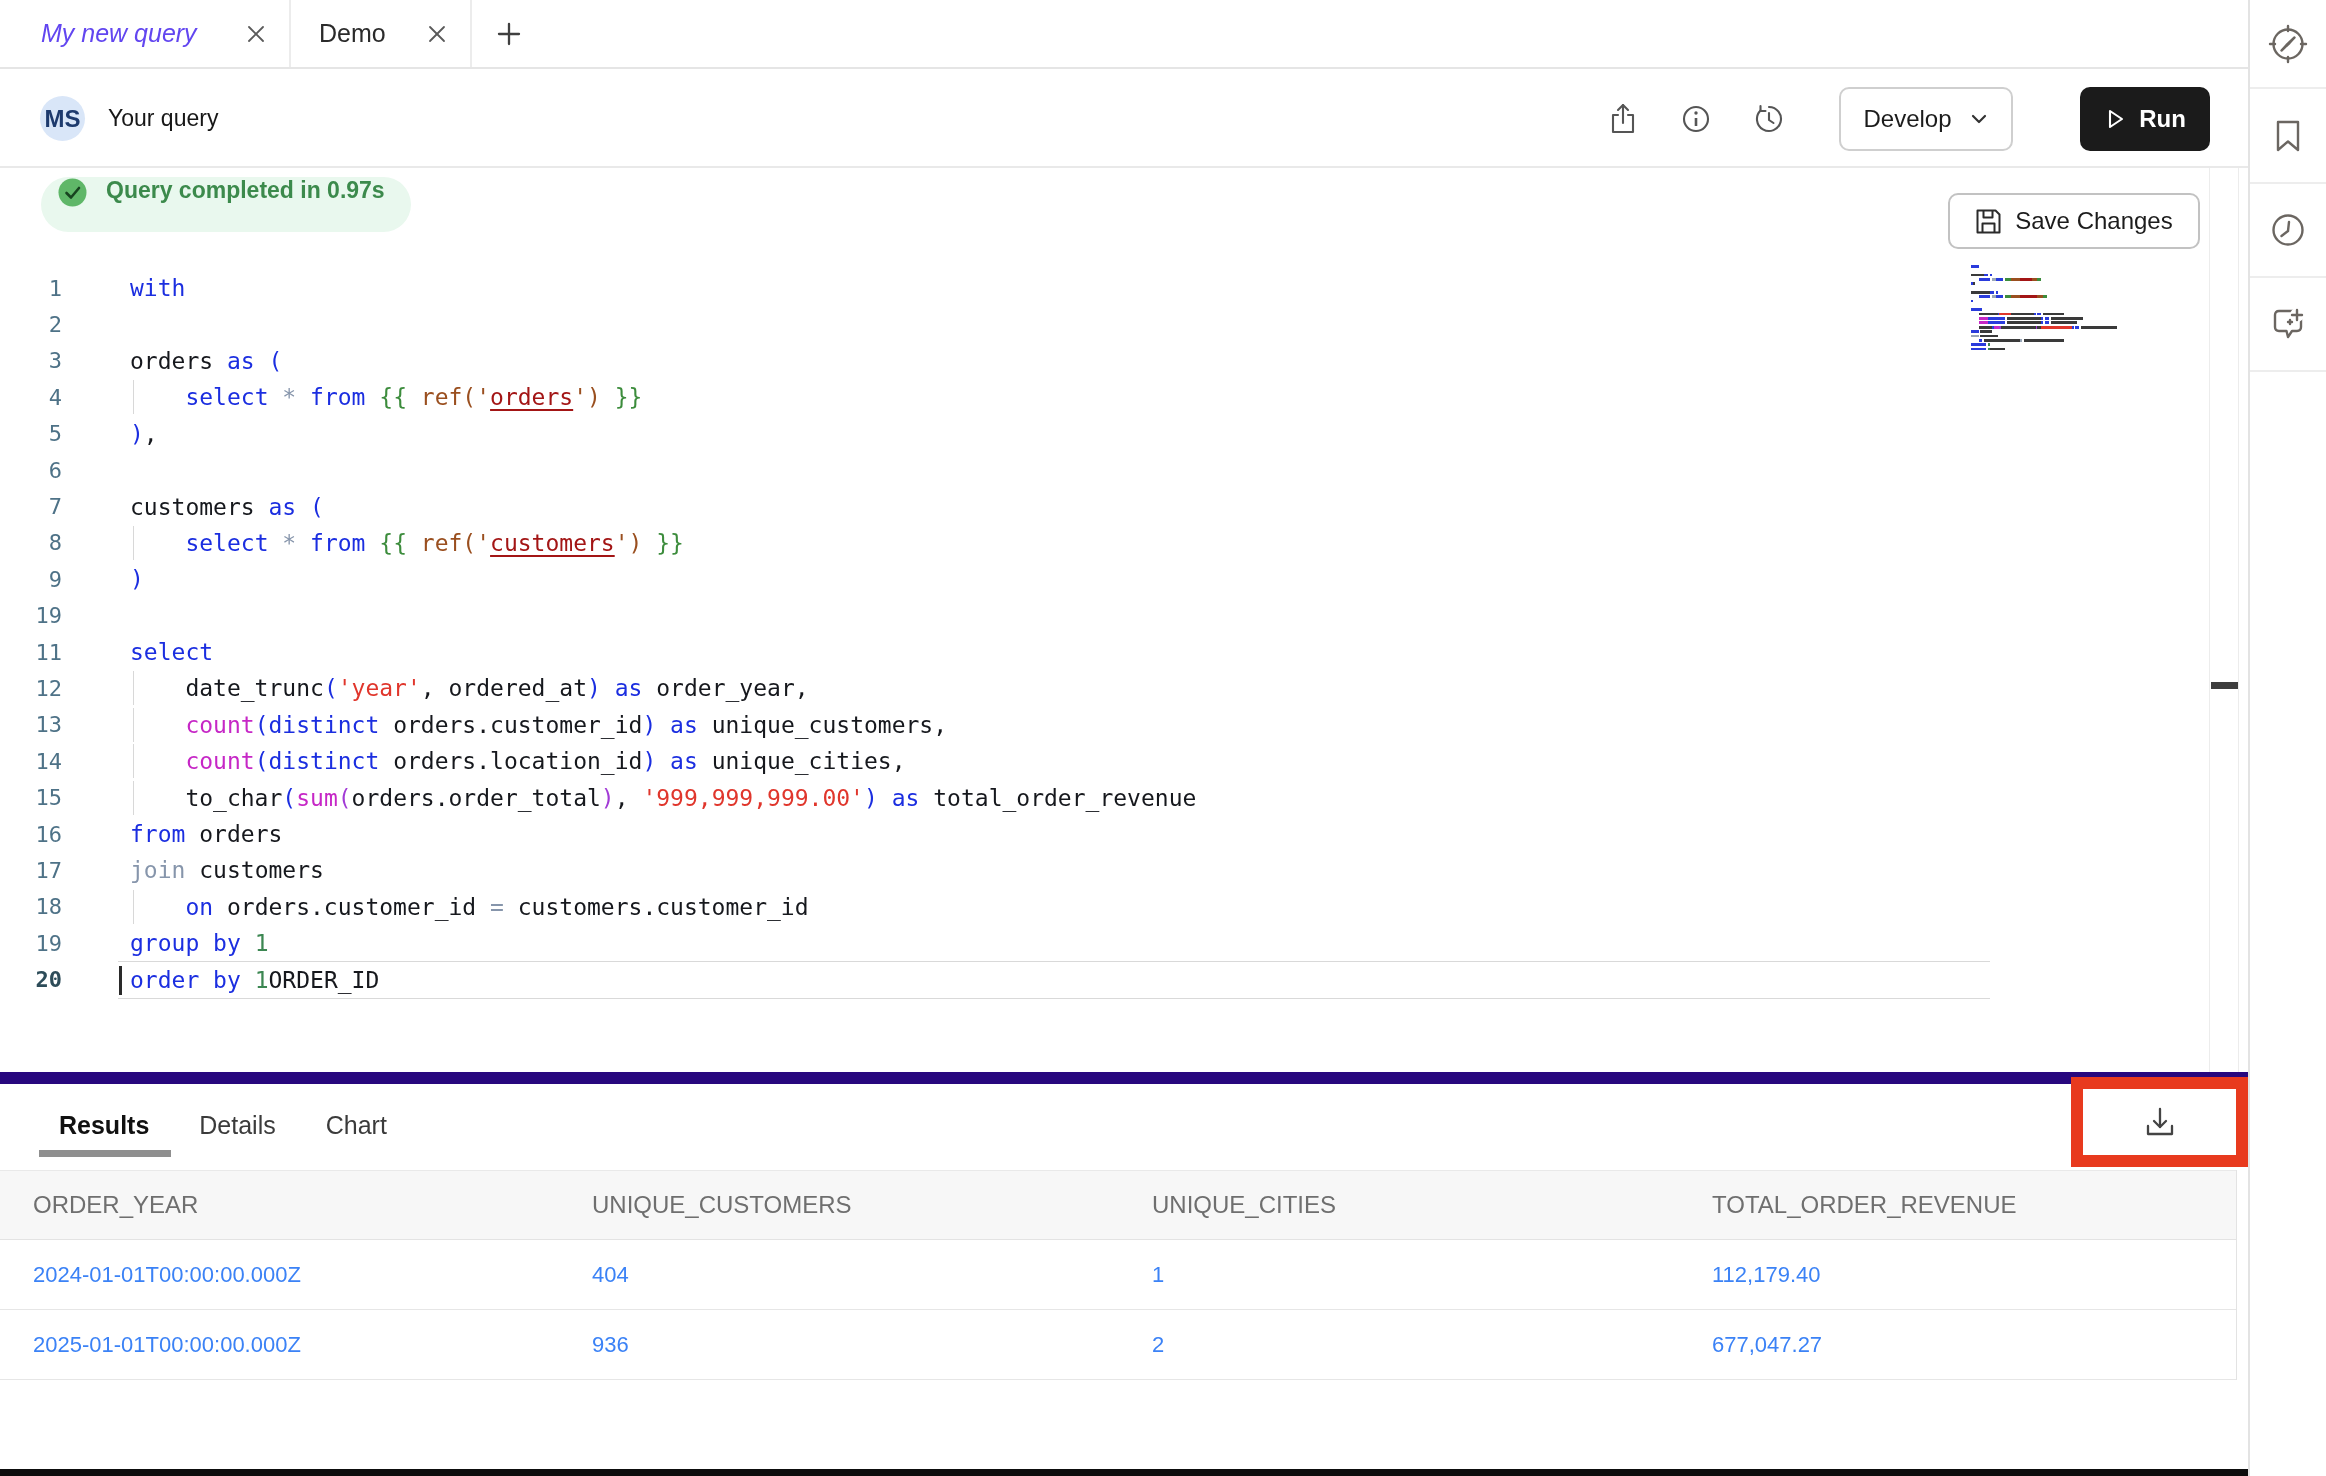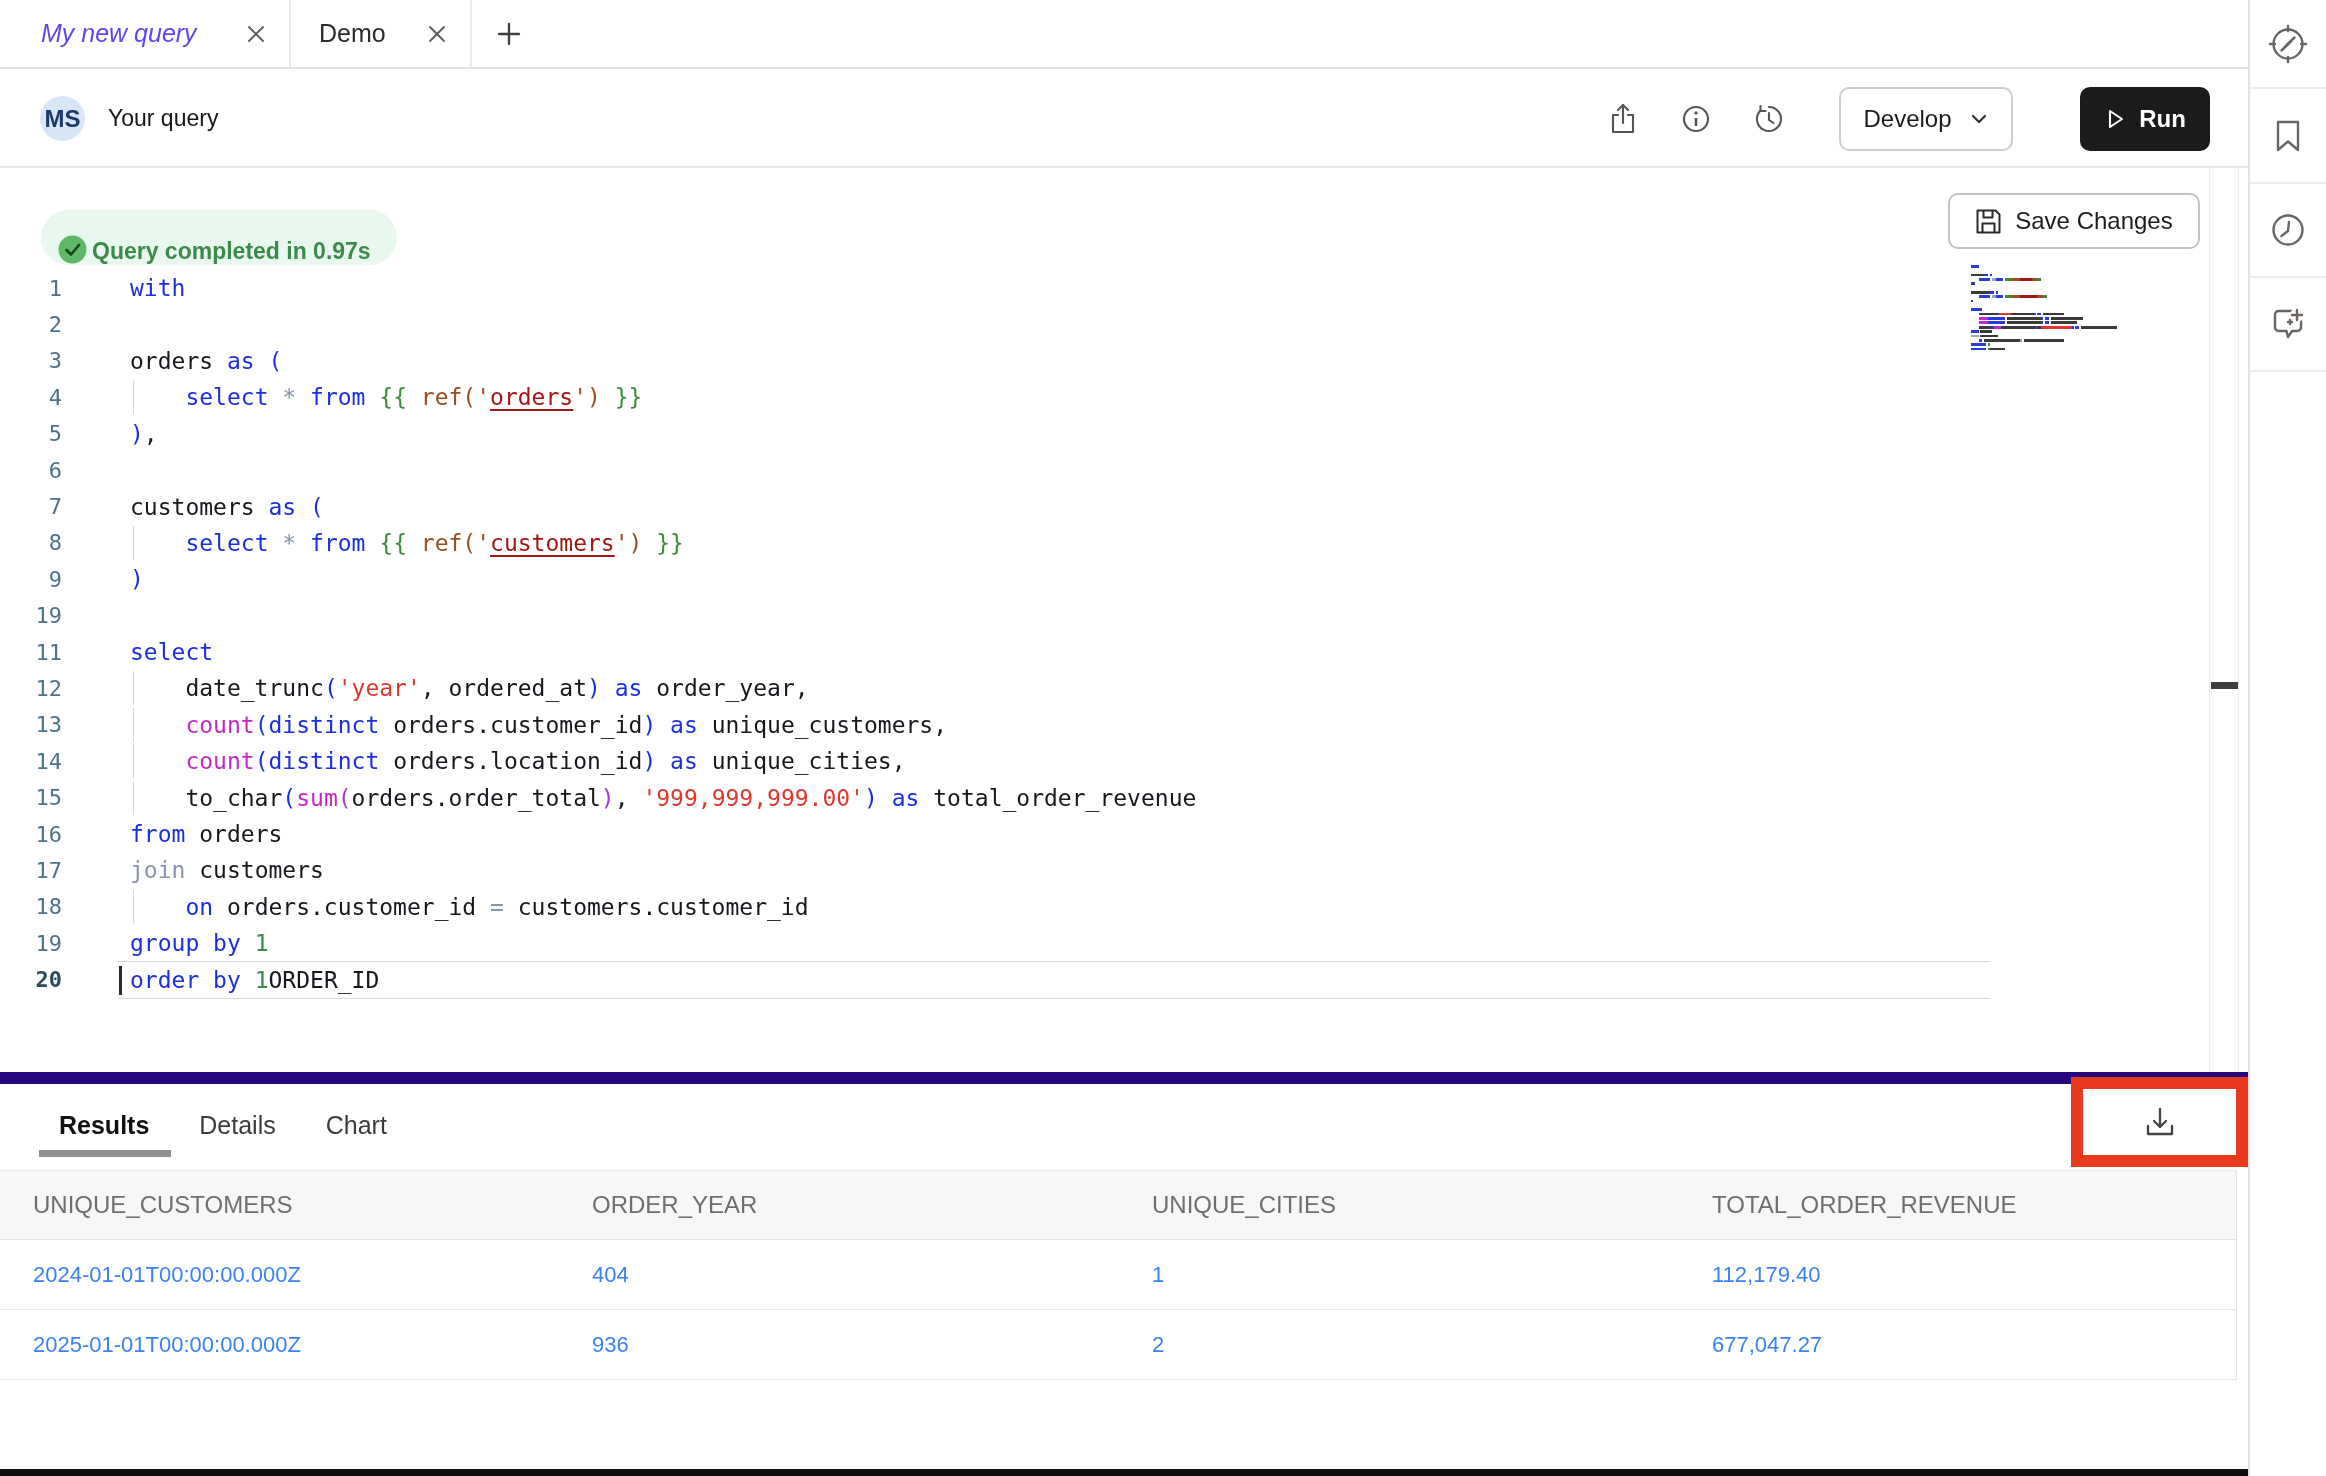--- a/index.html
+++ b/index.html
@@ -30,22 +30,22 @@
   .hdr-title { margin-left:23px; font-size:23px; color:#171717; }
   .hdr-right { margin-left:auto; margin-right:38px; display:flex; align-items:center; gap:39px; }
   .iconbtn { display:flex; align-items:center; justify-content:center; width:34px; height:34px; cursor:pointer; }
   .btn { display:flex; align-items:center; justify-content:center; border-radius:10px; background:#fff; cursor:pointer; }
   .develop-btn { margin-left:14px; width:174px; height:64px; border:2px solid #cfcfcf; gap:17px; font-size:24px; color:#1c1c1c; }
   .run-btn { margin-left:28px; width:130px; height:64px; background:#1b1b1b; color:#fff; gap:13px;
              font-size:24px; font-weight:600; border:none; }
 
   
   .editor { position:absolute; left:0; top:168px; width:2248px; height:904px; background:#fff; }
-  .badge { position:absolute; left:41px; top:42px; height:55px; border-radius:28px; background:#e9f8ee;
-           display:flex; align-items:flex-end; gap:4px; padding:0 26px 0 16px; }
+  .badge { position:absolute; left:41px; top:9px; height:55px; border-radius:28px; background:#e9f8ee;
+           display:flex; align-items:flex-start; gap:18px; padding:0 26px 0 16px; }
   .badge .txt { font-size:23px; font-weight:600; color:#3c8a4c; }
   .save-btn { position:absolute; left:1948px; top:25px; width:252px; height:56px;
               border:2px solid #c2c2c2; gap:13px; font-size:24px; color:#1c1c1c; }
 
   .code { position:absolute; left:0; top:102px; width:2200px;
           font-family:"DejaVu Sans Mono", monospace; font-size:23px; }
   .code-line { display:flex; height:36.4px; align-items:center; white-space:pre; }
   .gut { width:62px; flex:none; text-align:right; font-size:22px; color:#4e7287; }
   .code-line.cur .gut { color:#2d4c59; font-weight:700; }
   .ltext { padding-left:68px; position:relative; }
@@ -288,22 +288,22 @@
             <line x1="0" y1="-13" x2="0" y2="5"></line>
               <path d="M -6,-1 L 0,5 L 6,-1"></path>
               <path d="M -12,4 V 12 H 12 V 4"></path>
           </svg>
         </span>
       </div>
     </div>
 
     <div class="rtable">
       <div class="trow thead">
+        <div class="tcell">ORDER_YEAR</div>
         <div class="tcell">UNIQUE_CUSTOMERS</div>
-        <div class="tcell">ORDER_YEAR</div>
         <div class="tcell">UNIQUE_CITIES</div>
         <div class="tcell">TOTAL_ORDER_REVENUE</div>
       </div>
       <div id="table-body">
           <div class="trow">
             <div class="tcell">2024-01-01T00:00:00.000Z</div>
             <div class="tcell">404</div>
             <div class="tcell">1</div>
             <div class="tcell">112,179.40</div>
           </div>

